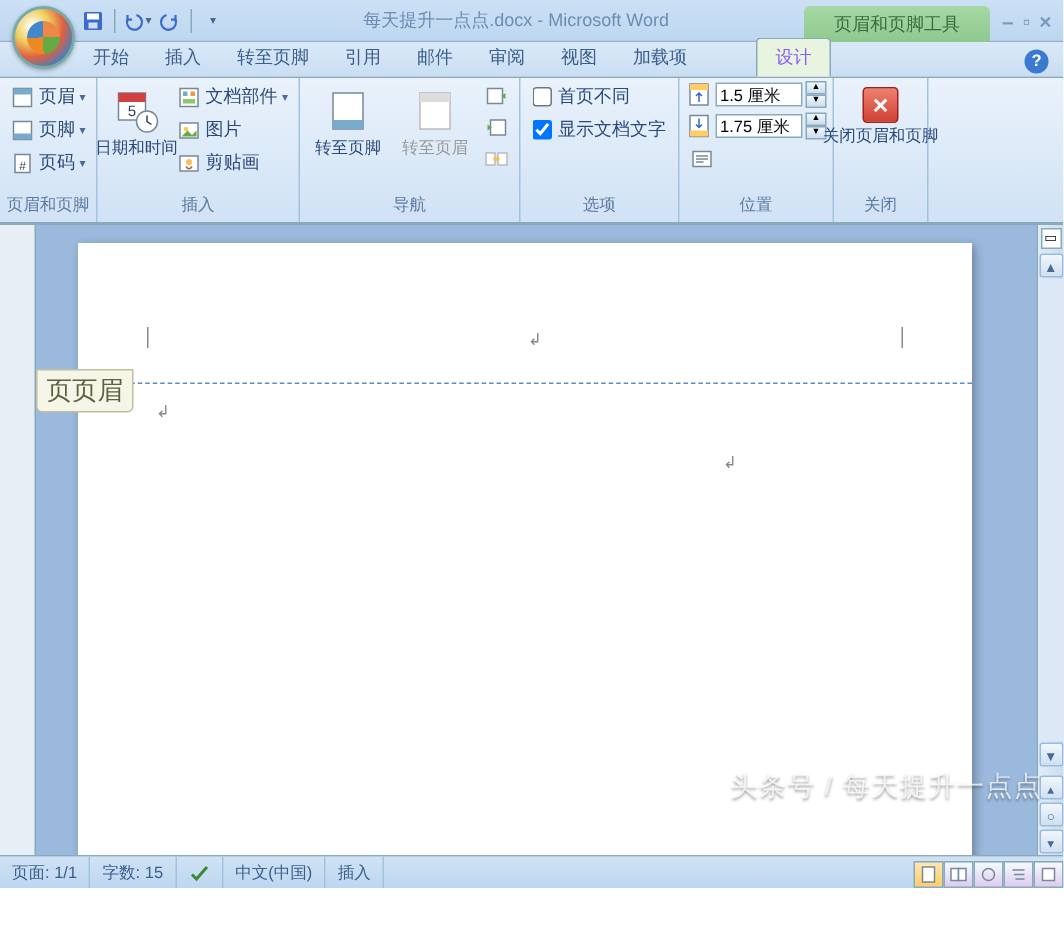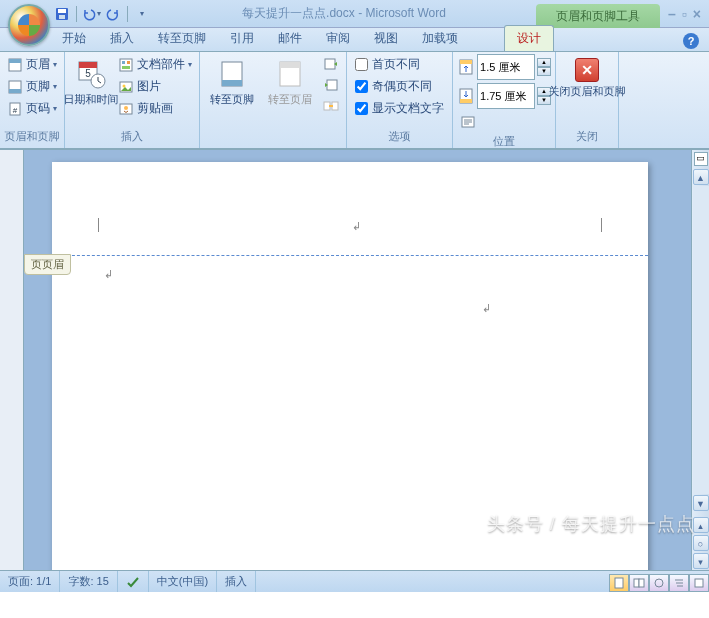--- a/index.html
+++ b/index.html
@@ -11,55 +11,55 @@
 .qat { margin-left: 52px; display: flex; gap: 2px; align-items: center; }
 .qat-btn { width: 20px; height: 20px; display: flex; align-items: center; justify-content: center; border-radius: 2px; }
 .qat-sep { width: 1px; height: 16px; background: #8ab; margin: 0 2px; }
 .title-text { flex: 1; text-align: center; color: #6b8db5; font-size: 12px; }
 .contextual-tab-label { background: linear-gradient(#a5d8a5, #8fc98f); color: #3a6b3a; font-size: 12px; padding: 4px 20px; height: 24px; border-radius: 4px 4px 0 0; margin-top: 4px; }
 .winctrl { display: flex; gap: 6px; margin: 0 8px; }
 .winctrl span { color: #7a9bc0; font-size: 14px; font-weight: bold; cursor: pointer; }
 
 .tabbar { height: 24px; background: linear-gradient(#dae9f8, #c9def3); display: flex; align-items: flex-end; padding-left: 50px; border-bottom: 1px solid #8ab; }
 .tab { padding: 4px 12px; font-size: 12px; color: #3b5e8c; cursor: pointer; }
-.tab.active { background: #e8f4e0; border: 1px solid #8ab; border-bottom: none; border-radius: 3px 3px 0 0; color: #b91c1c; }
+.tab.active { background: #e8f4e0; border: 1px solid #8ab; border-bottom: none; border-radius: 3px 3px 0 0; color: #8b5cf6; }
 .help-icon { margin-left: auto; margin-right: 10px; margin-bottom: 2px; width: 16px; height: 16px; border-radius: 50%; background: #3a7ad0; color: #fff; font-size: 11px; text-align: center; line-height: 16px; font-weight: bold; }
 
 .ribbon { height: 98px; background: linear-gradient(#eaf2fb, #d0e2f5); display: flex; border-bottom: 2px solid #8ab; }
 .rgroup { border-right: 1px solid #a0c4e0; display: flex; flex-direction: column; padding: 2px 4px; }
 .rgroup-body { flex: 1; display: flex; align-items: flex-start; gap: 2px; }
 .rgroup-label { text-align: center; font-size: 11px; color: #5a7aa0; padding: 2px 0; }
 .rbtn { display: flex; align-items: center; gap: 3px; padding: 2px 3px; font-size: 12px; color: #2a4a7a; cursor: pointer; border-radius: 2px; white-space: nowrap; text-align: center; }
 .rbtn-col { display: flex; flex-direction: column; gap: 1px; }
 .rbtn-big { flex-direction: column; text-align: center; width: 44px; padding: 4px 2px; font-size: 11px; line-height: 13px; }
 .rbtn-big.nav { width: 56px; }
 .ricon { width: 16px; height: 16px; display: inline-block; }
 .ricon-big { width: 32px; height: 32px; }
 .dd-arrow { font-size: 8px; color: #4a6a9a; }
 
 .opt-row { display: flex; align-items: center; gap: 4px; font-size: 12px; color: #2a4a7a; padding: 2px 4px; }
 .opt-row input[type=checkbox] { width: 13px; height: 13px; }
 
 .spinner { display: flex; align-items: center; gap: 2px; }
 .spinner-icon { width: 18px; height: 18px; }
-.spinner input { width: 58px; height: 26px; font-size: 11px; border: 1px solid #8ab; padding: 0 2px; background: #fff; }
+.spinner input { width: 58px; height: 16px; font-size: 11px; border: 1px solid #8ab; padding: 0 2px; background: #fff; }
 .spinner-btns { display: flex; flex-direction: column; }
 .spinner-btns span { width: 14px; height: 9px; background: linear-gradient(#f0f6fc, #cde); border: 1px solid #8ab; font-size: 6px; text-align: center; line-height: 7px; cursor: pointer; }
 
 .close-btn { width: 24px; height: 24px; background: linear-gradient(#f08070, #d04030); border: 1px solid #a02020; border-radius: 3px; display: flex; align-items: center; justify-content: center; color: #fff; font-weight: bold; font-size: 14px; }
 
 .doc-area { position: relative; height: 420px; background: #9ab9dc; display: flex; }
 .ruler-v { width: 24px; background: #e8eef6; border-right: 1px solid #8ab; }
 .doc-scroll { flex: 1; background: #9ab9dc; overflow: hidden; position: relative; }
 .page { position: absolute; left: 28px; top: 12px; width: 596px; height: 600px; background: #fff; box-shadow: 2px 2px 6px rgba(0,0,0,.3); }
 .header-zone { position: absolute; top: 70px; left: 0; right: 0; height: 24px; border-bottom: 1px dashed #5a8ad0; }
 .header-zone::before, .header-zone::after { content: ""; position: absolute; top: -14px; width: 1px; height: 14px; background: #888; }
 .header-zone::before { left: 46px; }
 .header-zone::after { right: 46px; }
-.header-tab { position: absolute; left: -28px; bottom: -20px; background: #f5f5e8; border: 1px solid #c0c0a0; border-radius: 0 0 4px 4px; padding: 2px 6px; font-size: 11px; color: #606040; }
+.header-tab { position: absolute; left: -28px; bottom: -20px; background: #f5f5e8; border: 1px solid #c0c0a0; border-radius: 0 0 4px 4px; padding: 2px 6px; font-size: 17px; color: #606040; }
 .para-mark { position: absolute; color: #888; font-size: 11px; }
 .scroll-v { width: 18px; background: linear-gradient(90deg, #e0ecf8, #cde); border-left: 1px solid #8ab; display: flex; flex-direction: column; align-items: center; }
 .scroll-btn { width: 16px; height: 16px; font-size: 9px; text-align: center; line-height: 16px; color: #4a6a9a; cursor: pointer; background: linear-gradient(#f0f6fc,#d0e0f0); border: 1px solid #9bd; margin: 1px 0; border-radius: 2px;}
 .scroll-track { flex: 1; width: 16px; background: #dce8f5; }
 .ruler-toggle { width: 14px; height: 14px; background: #fff; border: 1px solid #8ab; margin: 2px; font-size: 9px; text-align: center; }
 
 .watermark { position: absolute; right: 14px; bottom: 34px; color: rgba(255,255,255,.75); font-size: 18px; font-weight: 300; letter-spacing: 1px; pointer-events: none; text-shadow: 0 1px 2px rgba(0,0,0,.4); }
 
 .statusbar { height: 22px; background: linear-gradient(#d0e2f5, #bdd7f0); display: flex; align-items: flex-end; font-size: 11px; color: #3b5e8c; border-top: 1px solid #8ab; }
 .status-seg { padding: 0 8px; border-right: 1px solid #a0c4e0; height: 100%; display: flex; align-items: center; gap: 3px; }
@@ -239,32 +239,29 @@
           </div>
         <div class="rbtn">
             <svg class="ricon" viewBox="0 0 16 16">
               <rect x="1" y="4" width="6" height="8" fill="#fff" stroke="#bbb"></rect>
               <rect x="9" y="4" width="6" height="8" fill="#fff" stroke="#bbb"></rect>
               <path d="M6 8 L10 8" stroke="#fb4" stroke-width="2"></path>
             </svg>
           </div>
       </div>
     </div>
+    <div class="rgroup-label">导航</div>
   </div>
 
   <div class="rgroup">
     <div class="rgroup-body">
       <div class="rbtn-col">
         <label class="opt-row">
             <input type="checkbox" style="">
             <span>首页不同</span>
-          </label>
-        <label class="opt-row">
-            <input type="checkbox" checked="" style="">
-            <span>奇偶页不同</span>
           </label>
         <label class="opt-row">
             <input type="checkbox" checked="" style="">
             <span>显示文档文字</span>
           </label>
       </div>
     </div>
     <div class="rgroup-label">选项</div>
   </div>
 

